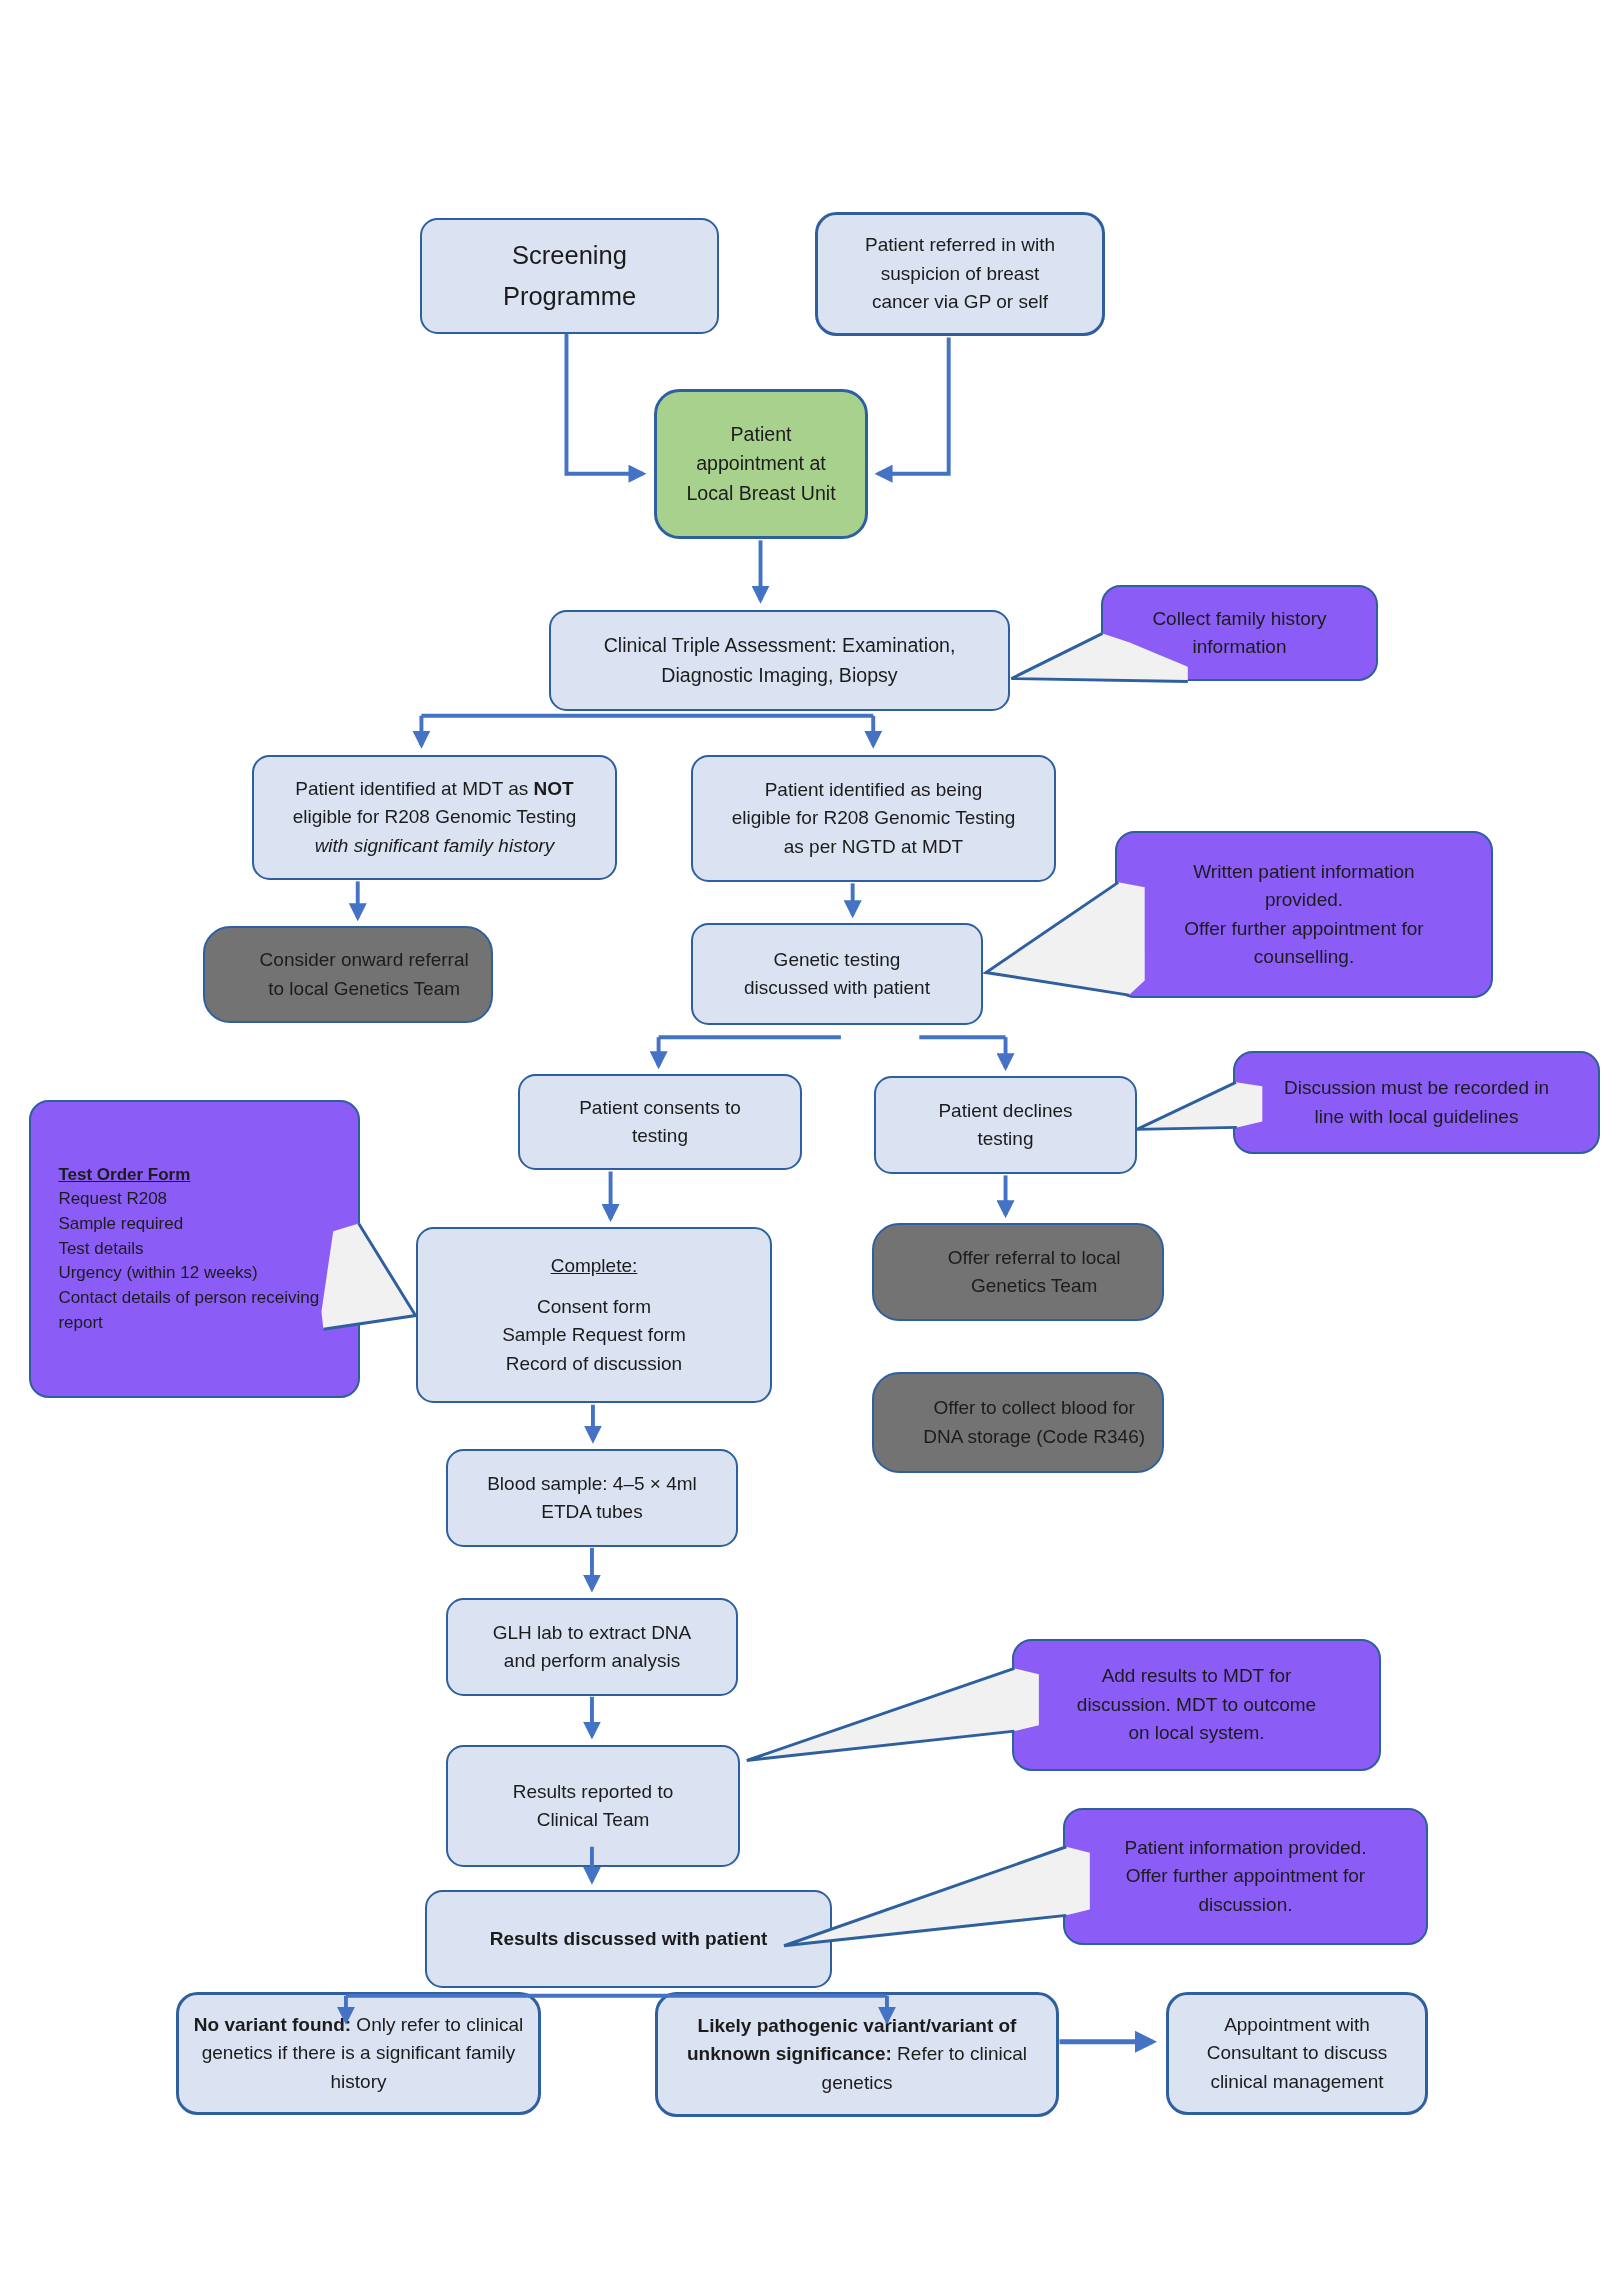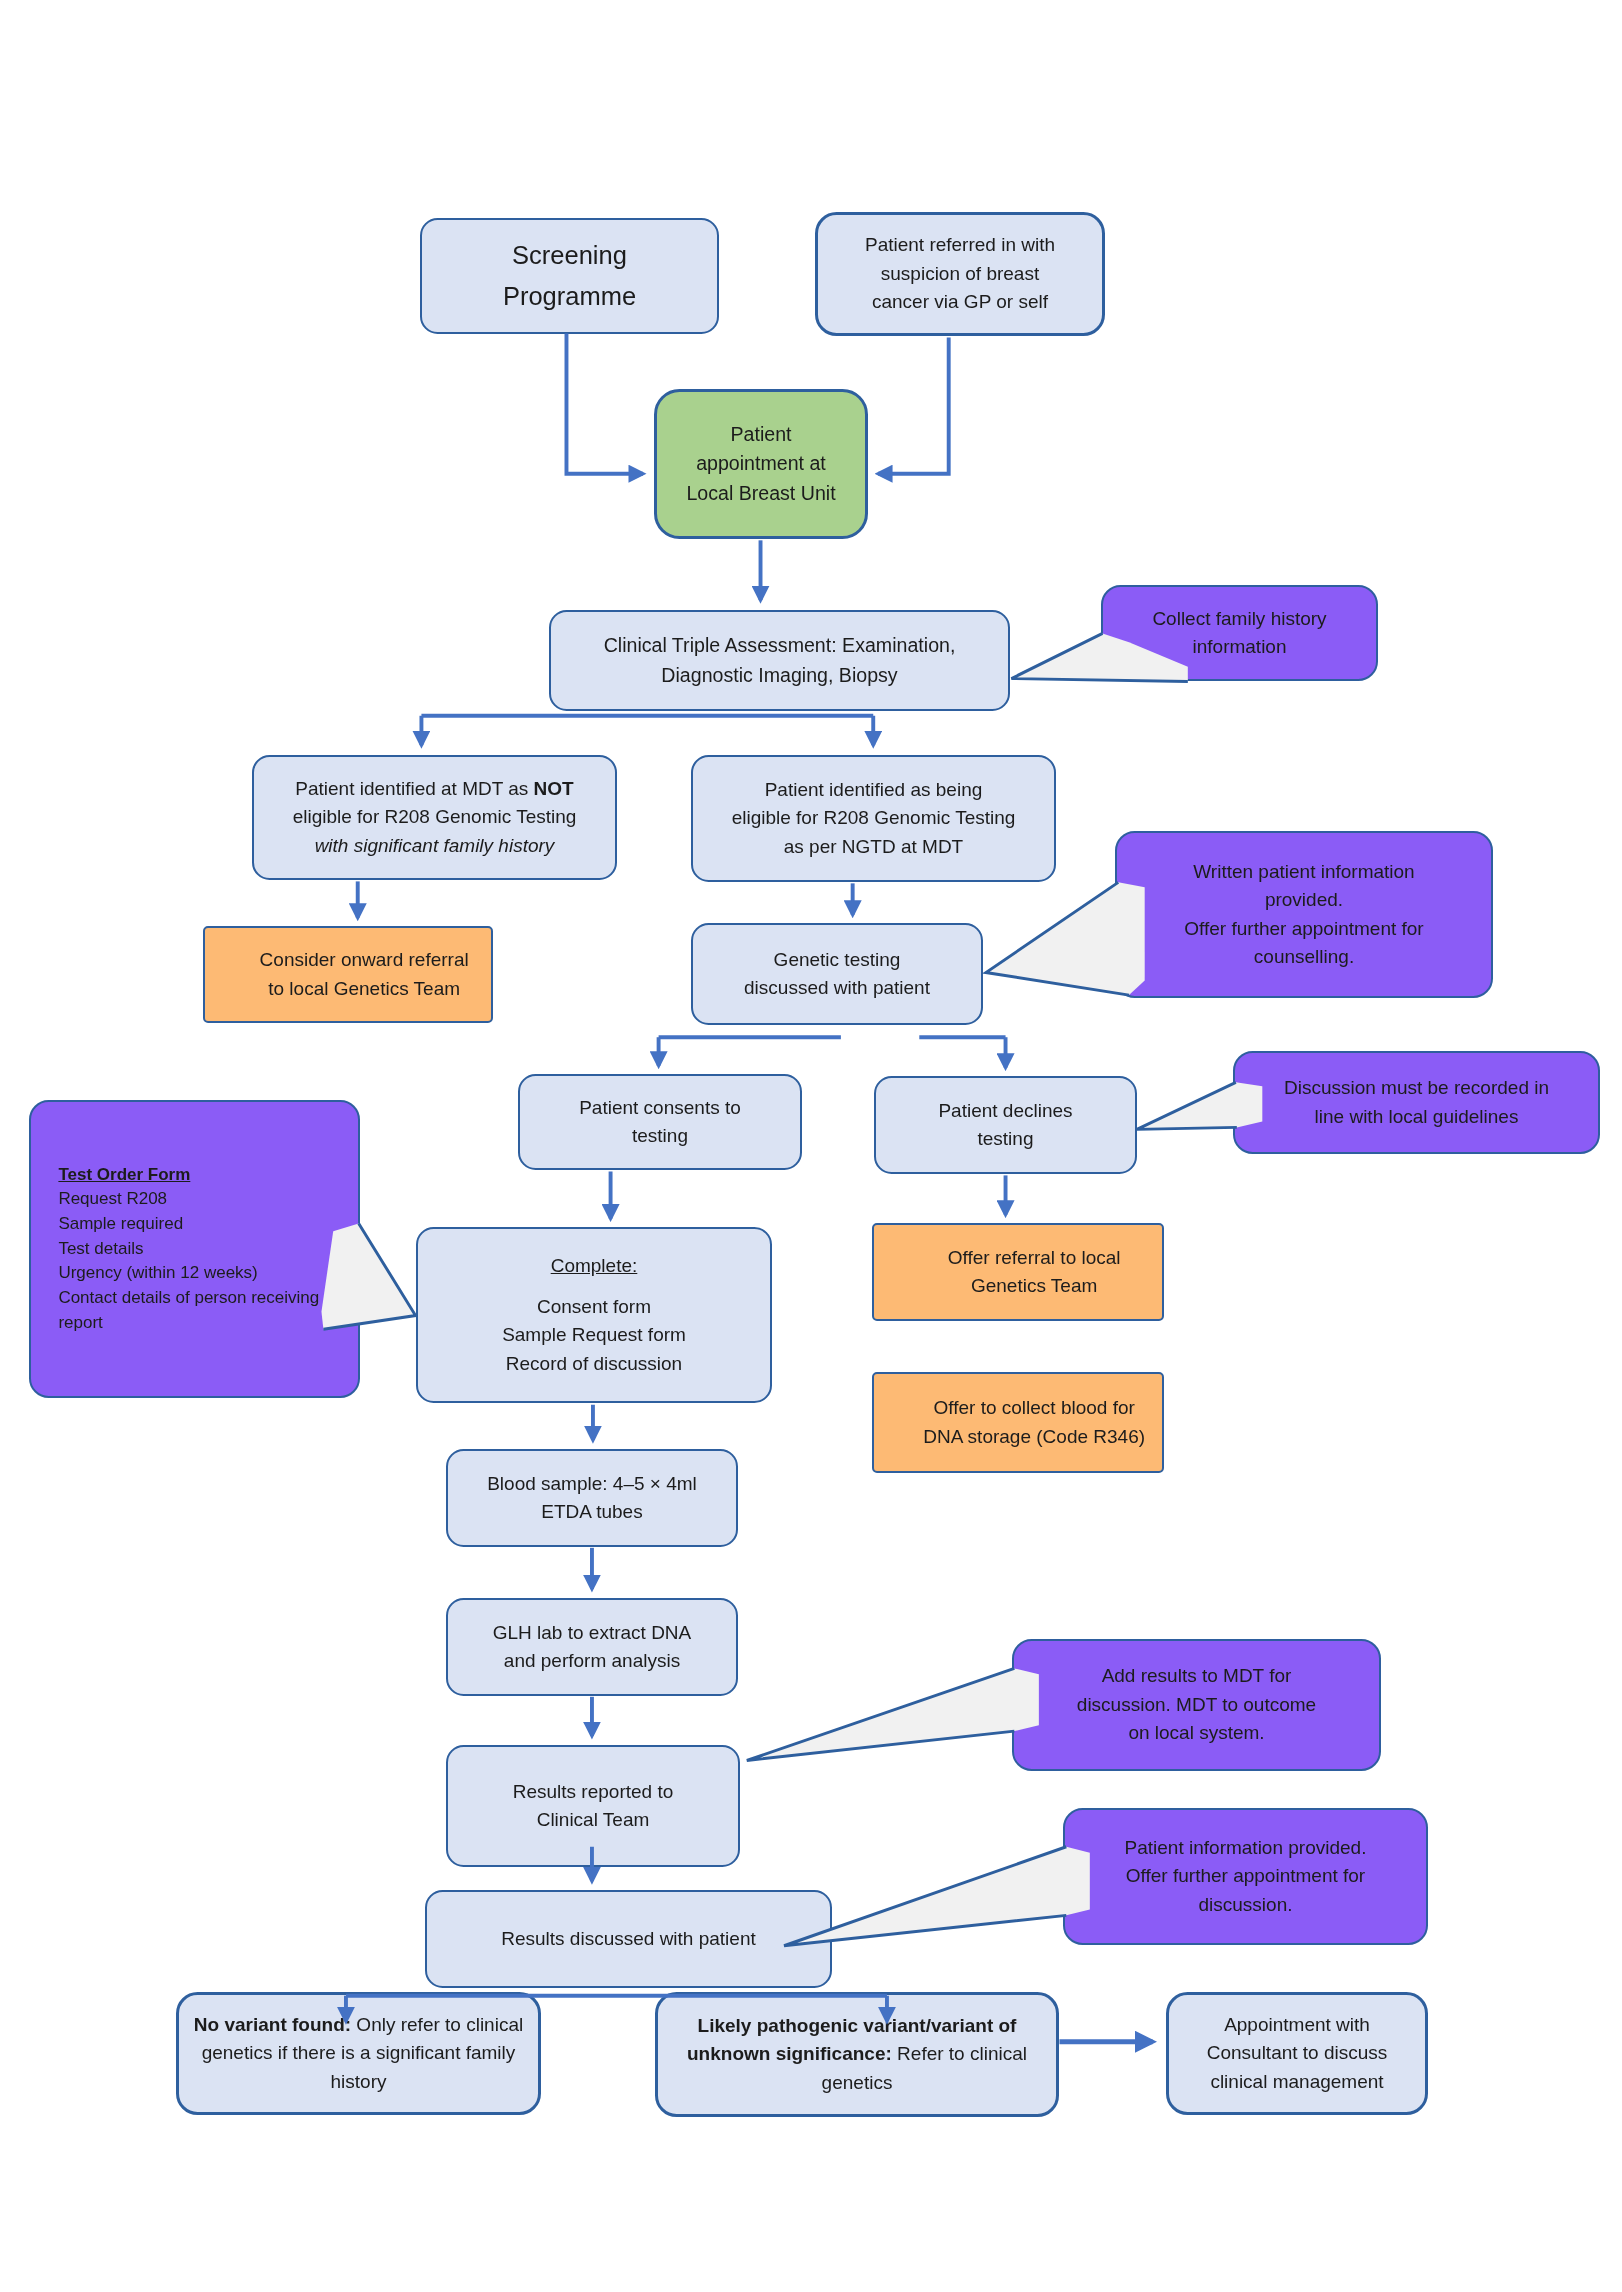--- a/index.html
+++ b/index.html
@@ -9,21 +9,21 @@
     font-family:"Liberation Sans", sans-serif;color:#1c1c1c;overflow:hidden;
   }
   .node{
     position:absolute;display:flex;flex-direction:column;align-items:center;justify-content:center;
     box-sizing:border-box;text-align:center;line-height:1.5;font-size:19px;padding:5.9px 13.7px;
   }
   .node-text{white-space:pre-line;}
   .blue{background:#dbe3f3;border:2.9px solid #2e5f9e;border-radius:17.6px;}
   .blue.thick{border-width:3.9px;border-radius:21.6px;}
   .green{background:#a9d18e;border:3.9px solid #2e5f9e;border-radius:25.5px;}
-  .peach{background:#fdba74;border:2.9px solid #2e5f9e;border-radius:5px;padding-left:46px;}
+  .peach{background:#737373;border:2.9px solid #2e5f9e;border-radius:27px;padding-left:46px;}
   .callout{background:#8b5cf6;border:2.9px solid #2e5f9e;border-radius:19.6px;}
   .u{text-decoration:underline;}
   .it{font-style:italic;}
   .left-align{align-items:flex-start;text-align:left;padding-left:27.4px;padding-right:17.6px;}
   #overlay{position:absolute;left:0;top:0;pointer-events:none;}
   .screening-font{font-size:25.5px;line-height:1.6;}
   .assess-font{font-size:19.6px;}
   .small-font{font-size:17px;line-height:1.45;}
 </style>
 </head>
@@ -147,21 +147,21 @@
     <span class="node-text">Results reported to
 Clinical Team</span>
   </div>
 
   <div class="node callout" style="left:1063px;top:1808px;width:365px;height:137px;">
     <span class="node-text">Patient information provided.
 Offer further appointment for
 discussion.</span>
   </div>
 
-  <div class="node blue" style="left:425px;top:1890px;width:407px;height:98px;">
+  <div class="node blue" style="left:425px;top:1890px;width:407px;height:98px;font-weight:bold;">
     <span class="node-text">Results discussed with patient</span>
   </div>
 
   <div class="node blue thick" style="left:176px;top:1992px;width:365px;height:123px;">
     <span class="node-text"><b>No variant found:</b><span> Only refer to clinical genetics if there is a significant family history</span></span>
   </div>
 
   <div class="node blue thick" style="left:655px;top:1992px;width:404px;height:125px;">
     <span class="node-text"><b>Likely pathogenic variant/variant of unknown significance:</b><span> Refer to clinical genetics</span></span>
   </div>

